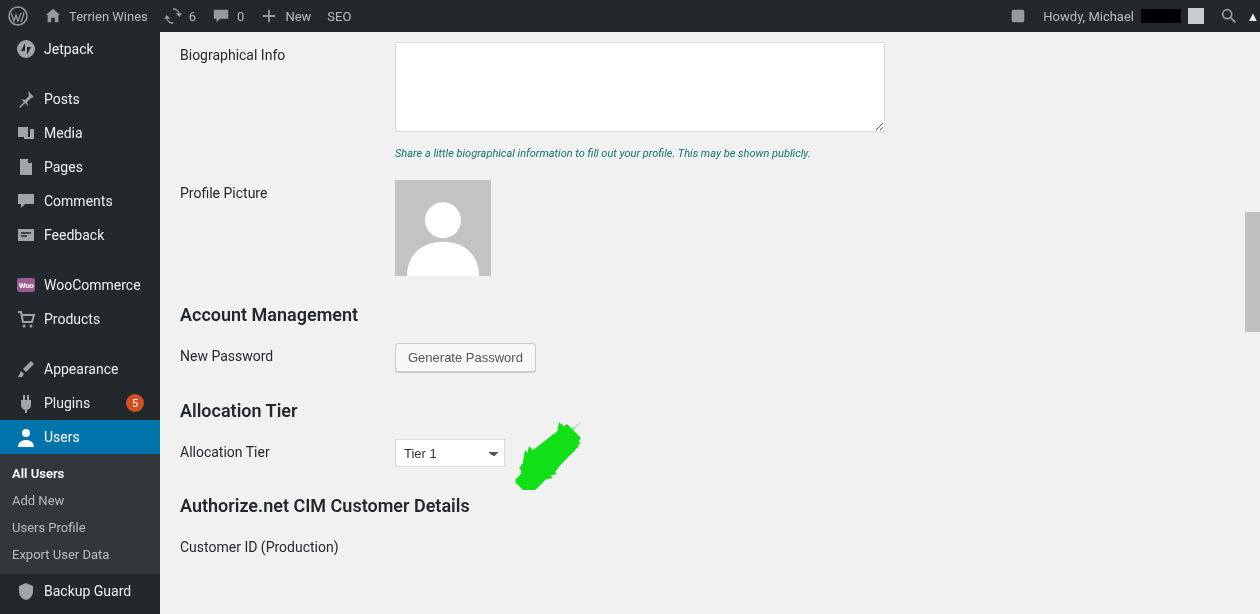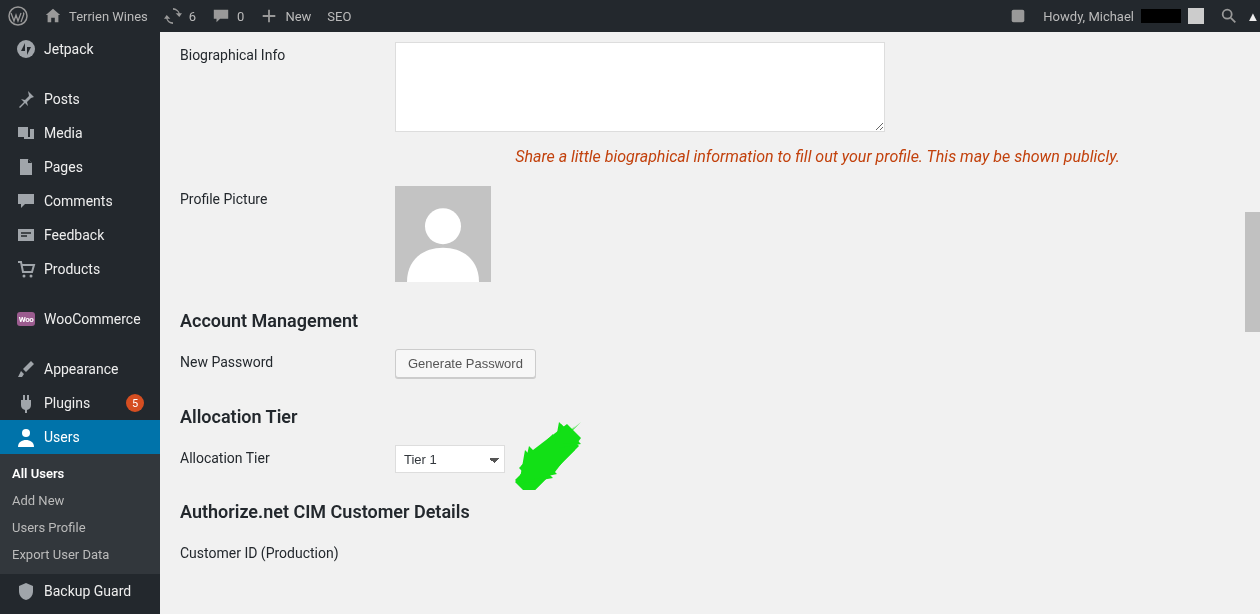--- a/index.html
+++ b/index.html
@@ -34,21 +34,21 @@
   .woo-icon { width: 18px; height: 14px; border-radius: 3px; background: #9b5c8f; color: #fff; font-size: 8px; font-weight: 700; display: flex; align-items: center; justify-content: center; letter-spacing: -0.5px; }
 
   
   .content { position: absolute; top: 32px; left: 160px; right: 0; bottom: 0; background: #f1f1f1; overflow: hidden; border-radius: 7px; }
   .form-area { padding: 0 20px; }
   .form-row { display: flex; align-items: flex-start; margin-bottom: 20px; }
   .form-row .label-col { width: 215px; font-size: 14px; color: #23282d; padding-top: 5px; font-weight: 400; }
   .form-row .field-col { flex: 1; }
   .section-title { font-size: 18px; font-weight: 600; color: #23282d; margin: 28px 0 18px 0; }
   textarea.bio { width: 490px; height: 90px; border: 1px solid #ddd; background: #fff; resize: both; padding: 4px; font-family: inherit; }
-  .help { font-style: italic; color: #c2410c; font-size: 16px; margin-top: 12px; text-align: center; }
+  .help { font-style: italic; color: #0f766e; font-size: 11px; margin-top: 12px; }
   .avatar-box { width: 96px; height: 96px; background: #c3c3c3; display: flex; align-items: flex-end; justify-content: center; overflow: hidden; }
   .avatar-box svg { width: 90px; height: 90px; fill: #fff; }
   button.wp-btn { background: #f7f7f7; border: 1px solid #ccc; border-radius: 3px; padding: 6px 12px; font-size: 13px; color: #555; cursor: pointer; box-shadow: 0 1px 0 #ccc; }
   select.wp-sel { background: #fff; border: 1px solid #ddd; height: 28px; padding: 2px 24px 2px 8px; font-size: 13px; color: #32373c; min-width: 110px; appearance: none; background-image: linear-gradient(45deg, transparent 50%, #555 50%), linear-gradient(135deg, #555 50%, transparent 50%); background-position: right 10px top 12px, right 5px top 12px; background-size: 5px 5px, 5px 5px; background-repeat: no-repeat; }
 
   
   .annotation-arrow { position: absolute; left: 515px; top: 420px; pointer-events: none; }
   .annotation-arrow svg { width: 70px; height: 70px; }
 
   
@@ -161,35 +161,35 @@
   <div class="menu-item">
     <span class="mi-icon">
         <svg viewBox="0 0 20 20">
           <rect x="2" y="4" width="16" height="12"></rect>
           <path d="M5 8h10M5 11h6" stroke="#23282d" stroke-width="1.5"></path>
         </svg>
       </span>
     <span class="mi-label">Feedback</span>
   </div>
 
+  <div class="menu-item top-gap">
+    <span class="mi-icon">
+        <span class="woo-icon">Woo</span>
+      </span>
+    <span class="mi-label">WooCommerce</span>
+  </div>
   <div class="menu-item">
     <span class="mi-icon">
         <svg viewBox="0 0 20 20">
           <path d="M2 3h3l2 10h9l2-7H6" fill="none" stroke="#a0a5aa" stroke-width="2"></path>
           <circle cx="8" cy="17" r="1.5"></circle>
           <circle cx="15" cy="17" r="1.5"></circle>
         </svg>
       </span>
     <span class="mi-label">Products</span>
-  </div>
-  <div class="menu-item top-gap">
-    <span class="mi-icon">
-        <span class="woo-icon">Woo</span>
-      </span>
-    <span class="mi-label">WooCommerce</span>
   </div>
 
   <div class="menu-item top-gap">
     <span class="mi-icon">
         <svg viewBox="0 0 20 20">
           <path d="M15 2l3 3-8 8-3-3zM5 12l3 3-2 3-4-0z"></path>
         </svg>
       </span>
     <span class="mi-label">Appearance</span>
   </div>

